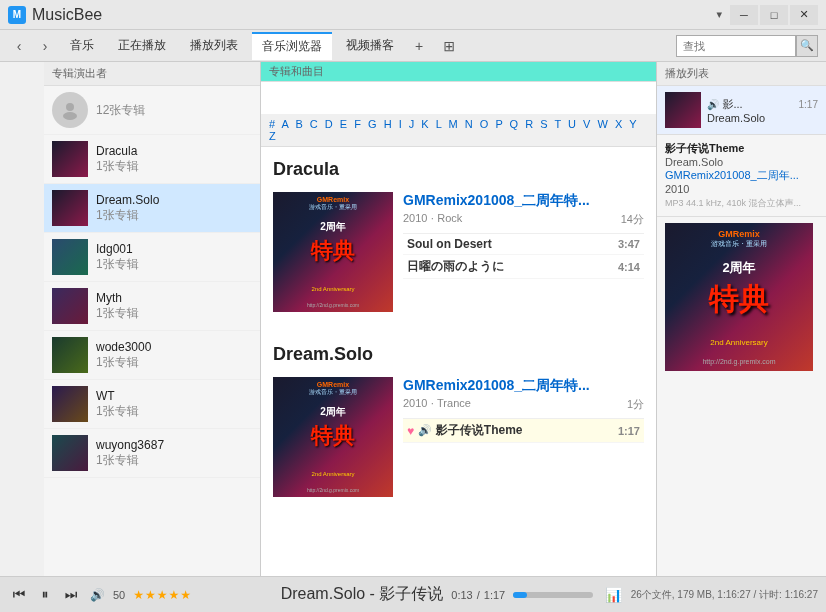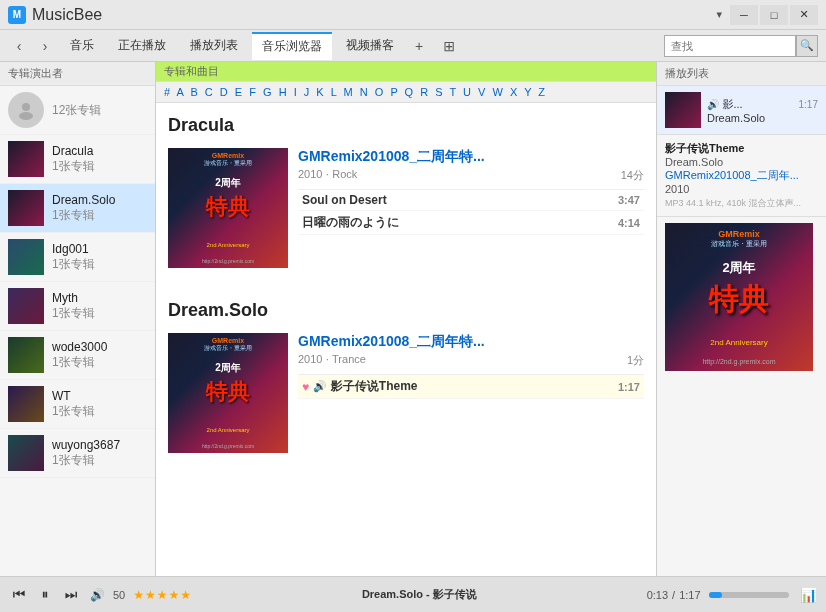--- a/index.html
+++ b/index.html
@@ -11,40 +11,40 @@
     .title-bar-title { font-size: 16px; color: #333; flex: 1; }
     .title-bar-controls { display: flex; gap: 2px; }
     .title-bar-btn { width: 28px; height: 20px; background: #ddd; border: none; cursor: pointer; font-size: 11px; display: flex; align-items: center; justify-content: center; color: #333; }
 
     
     .nav-bar { background: #e8e8e8; height: 32px; display: flex; align-items: center; padding: 0 8px; border-bottom: 1px solid #ccc; gap: 4px; }
     .nav-btn { width: 22px; height: 22px; background: none; border: none; cursor: pointer; font-size: 14px; color: #555; display: flex; align-items: center; justify-content: center; }
     .nav-tab { padding: 4px 10px; background: none; border: none; cursor: pointer; font-size: 12px; color: #333; height: 28px; }
     .nav-tab.active { background: white; border-top: 2px solid #2196F3; }
     .search-box { margin-left: auto; display: flex; align-items: center; }
-    .search-input { width: 132px; height: 22px; border: 1px solid #aaa; padding: 2px 6px; font-size: 11px; }
+    .search-input { width: 120px; height: 22px; border: 1px solid #aaa; padding: 2px 6px; font-size: 11px; }
     .search-btn { width: 22px; height: 22px; background: #ddd; border: 1px solid #aaa; cursor: pointer; display: flex; align-items: center; justify-content: center; font-size: 11px; }
     .layout-btn { width: 22px; height: 22px; background: none; border: none; cursor: pointer; font-size: 14px; color: #555; display: flex; align-items: center; justify-content: center; }
 
     
     .main { display: flex; height: calc(612px - 30px - 32px - 36px); }
 
     
-    .sidebar { width: 156px; background: #f5f5f5; border-right: 1px solid #ccc; overflow-y: auto; }
+    .sidebar { width: 217px; background: #f5f5f5; border-right: 1px solid #ccc; overflow-y: auto; margin-left: 44px; }
     .sidebar-header { padding: 4px 8px; font-size: 11px; color: #666; background: #ececec; border-bottom: 1px solid #ddd; }
     .sidebar-item { display: flex; align-items: center; padding: 6px 8px; cursor: pointer; border-bottom: 1px solid #eee; }
     .sidebar-item.selected { background: #d0e8ff; }
     .sidebar-avatar { width: 36px; height: 36px; background: #ccc; border-radius: 50%; margin-right: 8px; display: flex; align-items: center; justify-content: center; font-size: 16px; color: #888; flex-shrink: 0; }
     .sidebar-item-info { flex: 1; overflow: hidden; }
     .sidebar-item-name { font-size: 12px; font-weight: 500; color: #222; white-space: nowrap; overflow: hidden; text-overflow: ellipsis; }
     .sidebar-item-sub { font-size: 12px; color: #888; }
 
     
     .content { flex: 1; overflow-y: auto; background: white; }
-    .alpha-bar { padding: 4px 8px; background: #f0f0f0; border-bottom: 1px solid #ddd; font-size: 11px; color: #444; letter-spacing: 2px; }
+    .alpha-bar { padding: 4px 8px; background: #f0f0f0; border-bottom: 1px solid #ddd; font-size: 11px; color: #444; letter-spacing: 2px; margin-top: 32px; }
     .alpha-bar span { cursor: pointer; color: #0066cc; }
     .content-section { padding: 8px 12px; }
     .section-title { font-size: 18px; font-weight: bold; color: #222; margin-bottom: 8px; padding: 4px 0; }
     .album-row { display: flex; gap: 10px; margin-bottom: 12px; }
     .album-cover { width: 120px; height: 120px; background: #333; flex-shrink: 0; overflow: hidden; position: relative; }
     .album-cover-art { width: 100%; height: 100%; background: linear-gradient(135deg, #1a1a2e 0%, #16213e 30%, #8B1A4A 60%, #c0392b 100%); position: relative; display: flex; flex-direction: column; align-items: center; justify-content: center; }
     .album-info { flex: 1; }
     .album-title { font-size: 14px; font-weight: bold; color: #0066cc; cursor: pointer; }
     .album-meta { font-size: 11px; color: #888; margin: 2px 0 6px 0; display: flex; justify-content: space-between; }
     .track-list { border-top: 1px solid #eee; }
@@ -74,21 +74,21 @@
 
     .album-thumb-large { width: 148px; height: 148px; margin: 6px 8px; background: linear-gradient(135deg, #1a1a2e 0%, #16213e 30%, #8B1A4A 60%, #c0392b 100%); overflow: hidden; position: relative; }
 
     
     .status-bar { height: 36px; background: #e0e0e0; border-top: 1px solid #ccc; display: flex; align-items: center; padding: 0 8px; gap: 8px; }
     .playback-controls { display: flex; align-items: center; gap: 4px; }
     .ctrl-btn { width: 22px; height: 22px; background: none; border: none; cursor: pointer; font-size: 14px; color: #333; display: flex; align-items: center; justify-content: center; }
     .volume-icon { font-size: 12px; color: #555; }
     .volume-num { font-size: 11px; color: #555; }
     .stars { color: #ffa500; font-size: 12px; letter-spacing: 1px; }
-    .now-playing-text { font-size: 11px; color: #333; flex: 1; text-align: center; font-weight: bold; }
+    .now-playing-text { font-size: 16px; color: #333; flex: 1; text-align: right; }
     .progress-section { display: flex; align-items: center; gap: 4px; font-size: 11px; color: #555; }
     .progress-bar-outer { width: 80px; height: 6px; background: #bbb; border-radius: 3px; position: relative; cursor: pointer; }
     .progress-bar-inner { height: 100%; background: #2196F3; border-radius: 3px; }
     .equalizer-icon { font-size: 14px; color: #555; margin-left: 4px; }
     .status-info { font-size: 10px; color: #666; margin-left: auto; }
   </style>
 </head>
 <body>
 
 <div class="title-bar">
@@ -186,21 +186,21 @@
     <div class="sidebar-item">
       <div class="sidebar-avatar" style="background: linear-gradient(135deg,#1a4a4e,#4a1a3e); border-radius:0;"></div>
       <div class="sidebar-item-info">
         <div class="sidebar-item-name">wuyong3687</div>
         <div class="sidebar-item-sub">1张专辑</div>
       </div>
     </div>
   </div>
 
   <div class="content">
-    <div style="padding: 2px 8px; font-size:11px; color:#666; background:#bef264; border-bottom:1px solid #ddd;">专辑和曲目</div>
+    <div style="padding: 2px 8px; font-size:11px; color:#666; background:#5eead4; border-bottom:1px solid #ddd;">专辑和曲目</div>
     <div class="alpha-bar">
       <span>#</span>
       <span> A</span>
       <span> B</span>
       <span> C</span>
       <span> D</span>
       <span> E</span>
       <span> F</span>
       <span> G</span>
       <span> H</span>
@@ -371,13 +371,14 @@
   <span class="now-playing-text">Dream.Solo - 影子传说</span>
   <div class="progress-section">
     <span>0:13</span>
     <span>/</span>
     <span>1:17</span>
   </div>
   <div class="progress-bar-outer">
     <div class="progress-bar-inner" style="width:17%;"></div>
   </div>
   <span class="equalizer-icon">📊</span>
+  <span class="status-info">26个文件, 179 MB, 1:16:27  /  计时: 1:16:27</span>
 </div>
 
 </body></html>

